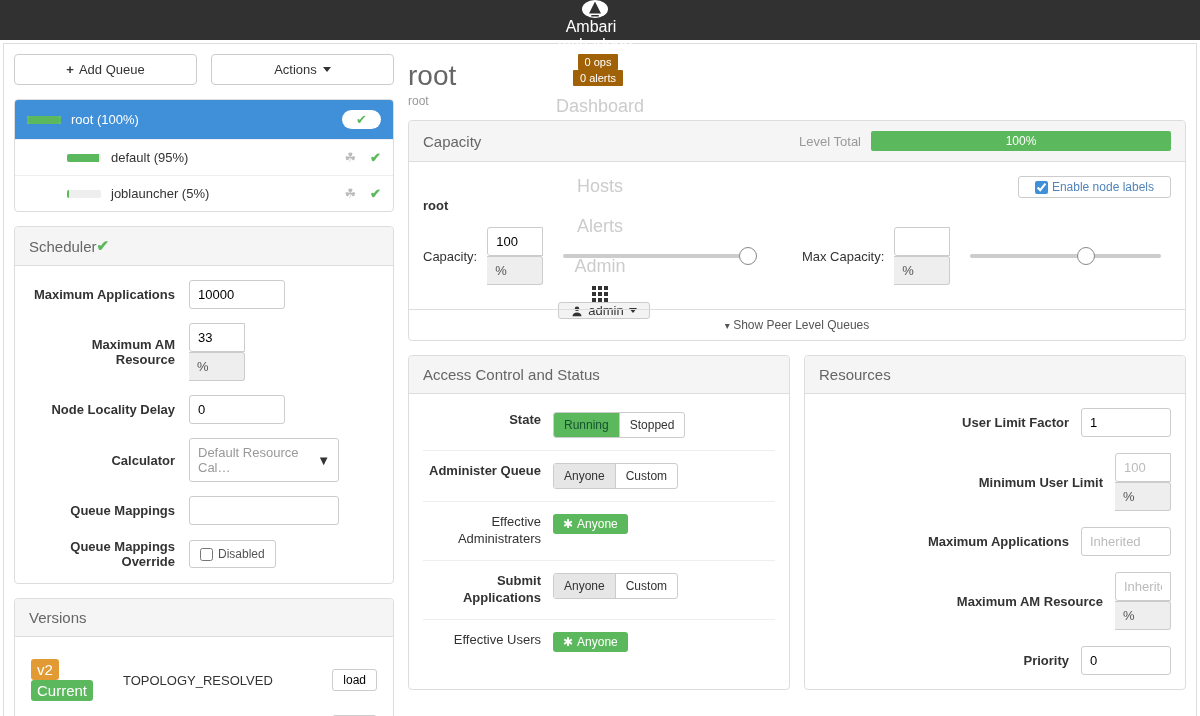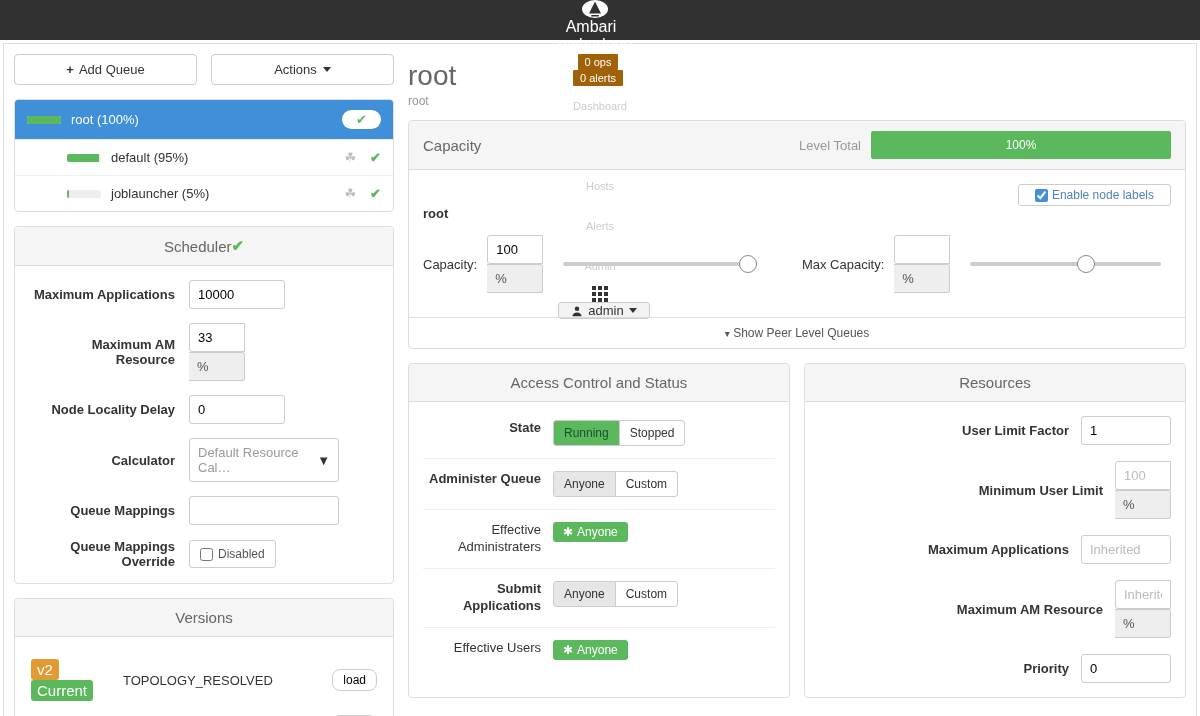--- a/index.html
+++ b/index.html
@@ -6,21 +6,21 @@
 body { font-family: "Helvetica Neue", Helvetica, Arial, sans-serif; font-size: 13px; color: #333; background: #fff; }
 
 
 .navbar { background: #313131; height: 40px; display: flex; align-items: center; padding: 0 10px; color: #fff; flex-direction: column; }
 .navbar .logo { width: 26px; height: 26px; background: #fff; border-radius: 50%; display: flex; align-items: center; justify-content: center; margin-right: 10px; }
 .navbar .logo svg { width: 18px; height: 18px; }
 .navbar .brand { font-size: 16px; margin-right: 18px; }
 .navbar .cluster { font-size: 16px; margin-right: 10px; }
 .navbar .badge-nav { background: #a16207; color: #fff; font-size: 11px; padding: 2px 7px; border-radius: 1px; margin-right: 4px; }
 .navbar .spacer { flex: 1; }
-.navbar .nav-link { color: #ccc; font-size: 11px; padding: 0 12px; line-height: 40px; cursor: pointer; }
+.navbar .nav-link { color: #ccc; font-size: 18px; padding: 0 12px; line-height: 40px; cursor: pointer; }
 .navbar .grid-btn { background: #fff; width: 40px; height: 40px; display: flex; align-items: center; justify-content: center; }
 .navbar .admin-btn { background: #f3f3f3; border: 1px solid #ccc; color: #333; height: 30px; margin-left: 8px; padding: 0 12px; border-radius: 3px; display: flex; align-items: center; cursor: pointer; font-size: 13px; }
 .navbar .admin-btn .caret { margin-left: 5px; }
 
 .container { display: flex; padding: 10px; gap: 14px; border: 1px solid #ddd; margin: 3px; }
 .left-col { width: 380px; display: flex; flex-direction: column; gap: 14px; }
 .right-col { flex: 1; }
 
 .btn { display: inline-flex; align-items: center; justify-content: center; border: 1px solid #ccc; background: #fff; color: #333; padding: 7px 12px; border-radius: 4px; font-size: 13px; cursor: pointer; }
 .btn-row { display: flex; gap: 14px; }
@@ -34,50 +34,50 @@
 .queue-row .bar { width: 34px; height: 8px; border-radius: 2px; margin-right: 10px; background: #eee; position: relative; overflow: hidden; }
 .queue-row .bar .fill { position: absolute; left:0; top:0; bottom:0; background: #5cb85c; }
 .queue-row.child { padding-left: 52px; }
 .queue-row .label { flex: 1; }
 .leaf-icon { color: #bbb; margin-right: 14px; }
 .check-icon { color: #5cb85c; font-weight: bold; }
 .queue-row.active .pill { background: #fff; color: #5cb85c; border-radius: 12px; padding: 2px 14px; }
 
 
 .panel { border: 1px solid #ddd; border-radius: 4px; }
-.panel-heading { background: #f5f5f5; border-bottom: 1px solid #ddd; padding: 10px 14px; font-size: 15px; color: #666; display: flex; align-items: center; justify-content: center; border-radius: 4px 4px 0 0; }
+.panel-heading { background: #f5f5f5; border-bottom: 1px solid #ddd; padding: 10px 14px; font-size: 15px; color: #666; display: flex; align-items: center; justify-content: flex-start; border-radius: 4px 4px 0 0; }
 .panel-body { padding: 14px; }
 
 .form-row { display: flex; align-items: center; margin-bottom: 14px; }
 .form-row .lbl { width: 160px; text-align: right; padding-right: 14px; font-size: 13px; color: #333; font-weight: bold;}
 .form-row .ctrl { flex: 1; }
 .input-text { border: 1px solid #ccc; border-radius: 3px; padding: 6px 8px; width: 96px; font-size: 13px; }
 .input-text.w-full { width: 150px; }
 .input-group { display: inline-flex; flex-direction: column; }
 .input-group .input-text { border-radius: 3px 0 0 3px; width: 56px; }
 .input-group .addon { border: 1px solid #ccc; border-left: none; background: #eee; padding: 6px 8px; border-radius: 0 3px 3px 0; font-size: 13px; color: #555; }
 .select { border: 1px solid #ccc; border-radius: 3px; padding: 6px 8px; width: 150px; font-size: 13px; background: #fff; display:flex; justify-content:space-between; align-items:center; color:#999;}
 .checkbox-label { border: 1px solid #ccc; border-radius: 3px; padding: 6px 10px; display: inline-flex; align-items: center; font-size: 12px; color:#555;}
 
 
 .ver-table { width: 100%; }
 .ver-table td { padding: 6px 0; }
 .tag { display: inline-block; font-size: 15px; padding: 2px 6px; border-radius: 3px; color: #fff; }
 .tag-v2 { background: #e29b34; }
 .tag-v1 { background: #3f8fd9; }
 .tag-current { background: #5cb85c; }
-.btn-sm { border:1px solid #ccc; background:#fff; border-radius:8px; padding:3px 10px; font-size:12px; cursor:pointer;text-align:center;}
+.btn-sm { border:1px solid #ccc; background:#fff; border-radius:3px; padding:3px 10px; font-size:12px; cursor:pointer;text-align:center;}
 
 
 .page-title { font-size: 28px; color: #666; padding: 6px 0 2px; }
 .breadcrumb { color: #999; font-size: 12px; margin-bottom: 12px; }
 
 .capacity-panel .panel-heading { justify-content: flex-start; }
 .level-total { margin-left: auto; display: flex; align-items: center; gap: 10px; font-size:13px; color:#999;}
-.level-bar { width: 300px; height: 28px; background: #5cb85c; color: #fff; display:flex; align-items:center; justify-content:center; font-size:12px; border-radius:2px;}
+.level-bar { width: 300px; height: 20px; background: #5cb85c; color: #fff; display:flex; align-items:center; justify-content:center; font-size:12px; border-radius:2px;}
 
 .cap-body { padding: 14px; }
 .enable-labels { float: right; border:1px solid #ccc; border-radius:3px; padding:3px 16px; font-size:12px; color: #5184ba; display:flex; align-items:center; gap:4px;}
 .cap-row-title { font-weight: bold; margin-bottom: 14px; clear:both;}
 .cap-grid { display: flex; align-items: center; gap: 10px; margin-bottom: 10px;}
 .cap-grid .cap-label { color: #333; }
 .slider { flex:1; height: 4px; background: #ccc; position: relative; border-radius:2px; margin: 0 10px;}
 .slider .handle { position:absolute; top:-7px; width:18px; height:18px; background:#fff; border:1px solid #888; border-radius:9px;}
 .node-labels-access { text-align: right; margin-top: 16px; font-size:13px; color:#555;}
 .node-labels-access .green-btn { background:#5cb85c; color:#fff; border:none; border-radius:3px; width:28px; height:22px; display:inline-flex; align-items:center; justify-content:center; margin-left:6px; cursor:pointer;}

